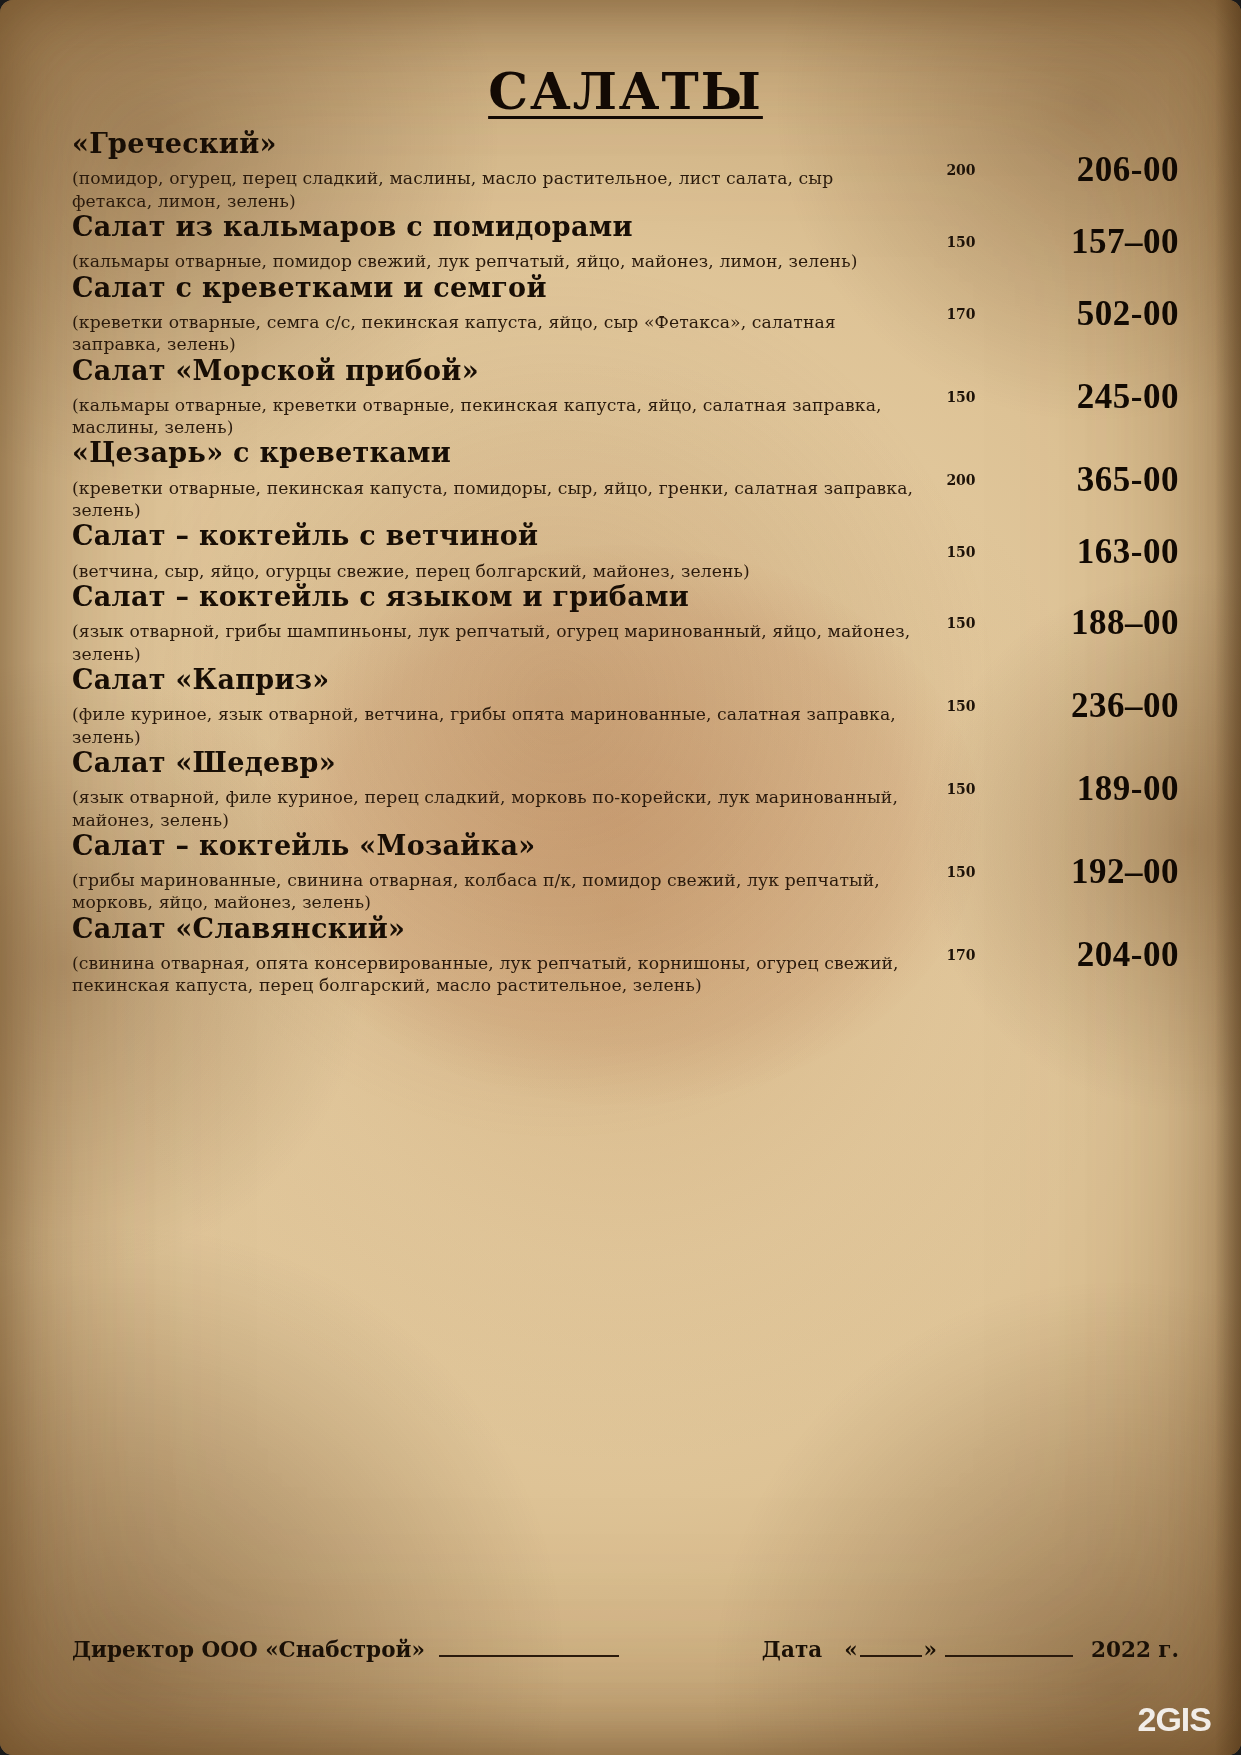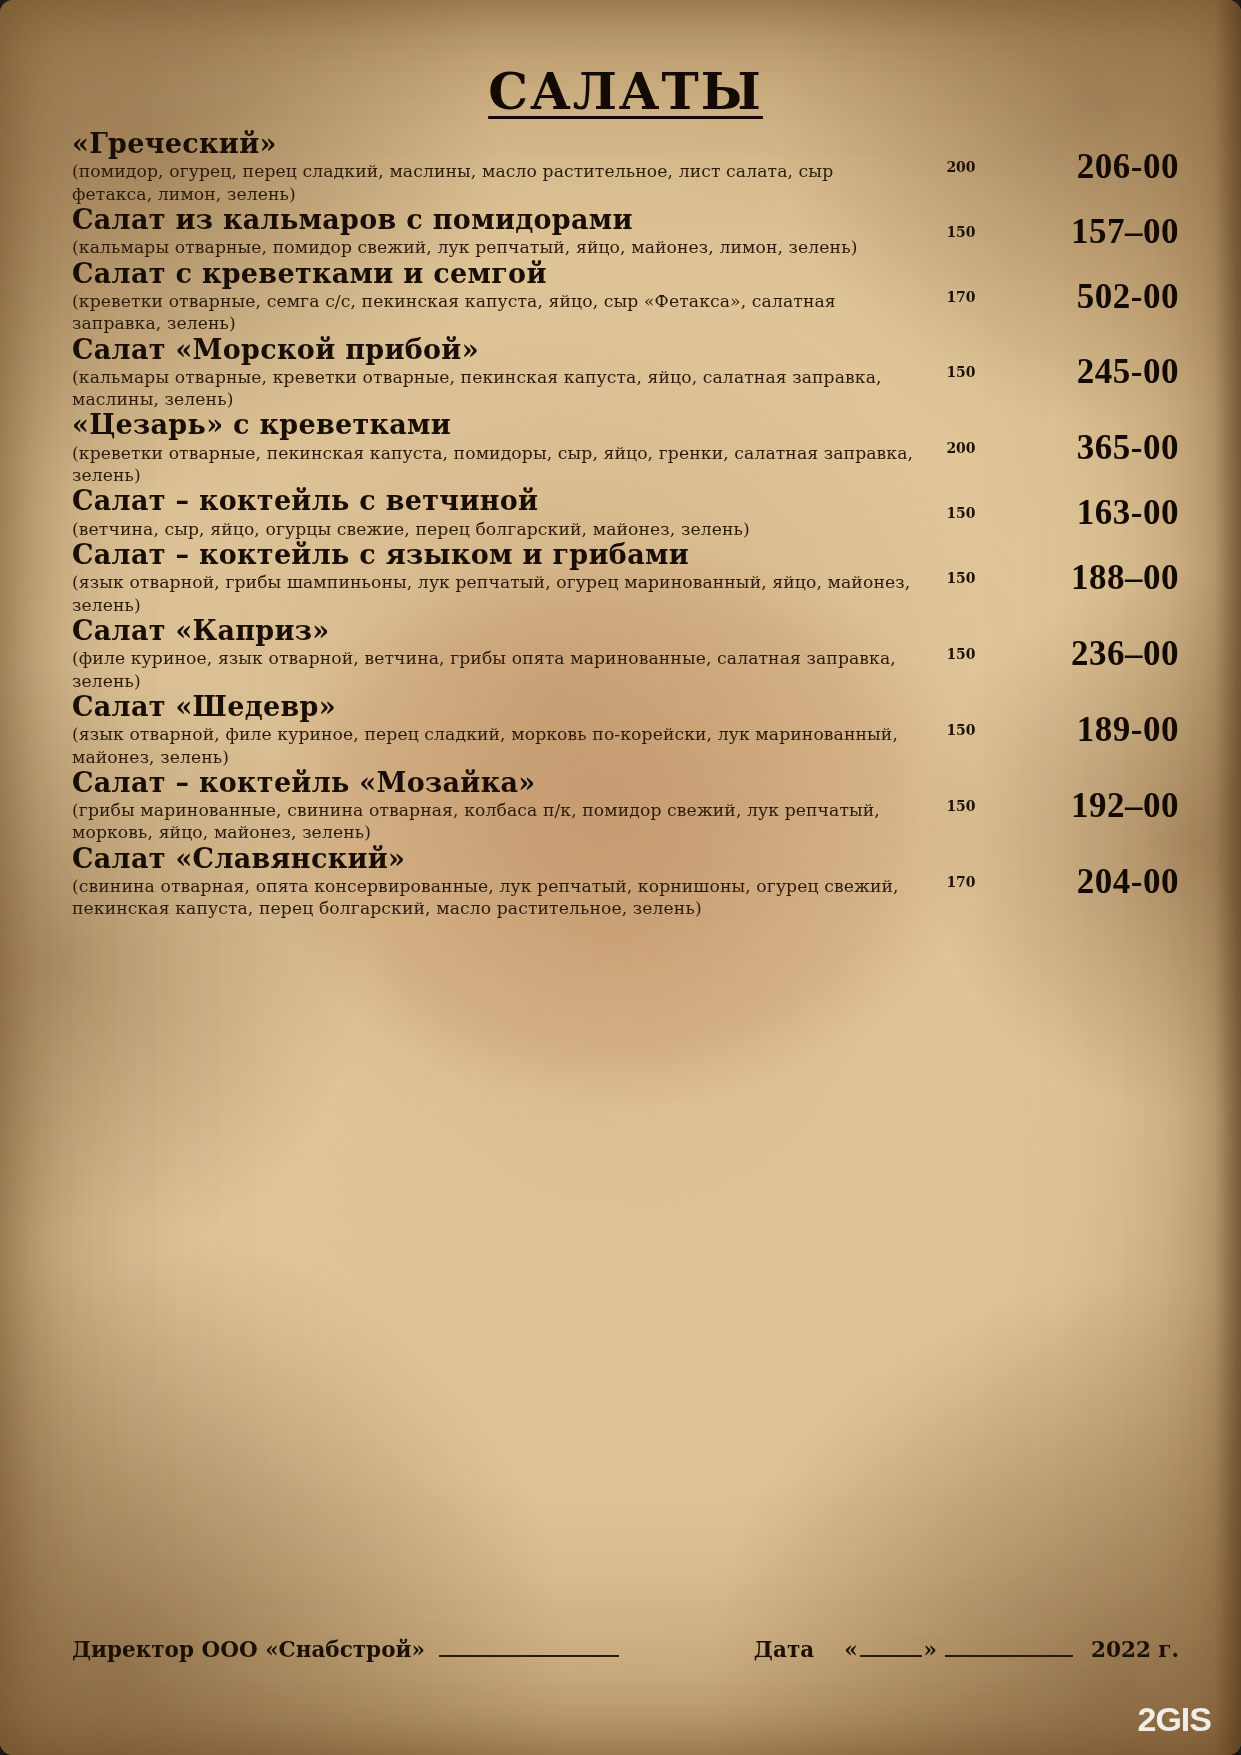--- a/index.html
+++ b/index.html
@@ -93,21 +93,21 @@
     font-weight: 700;
     line-height: 1.12;
     color: #180e05;
     font-family: "DejaVu Serif", "Liberation Serif", serif;
     letter-spacing: 0.3px;
   }
   .dish-desc {
     font-size: 17.2px;
     line-height: 1.30;
     color: #2a1a0c;
-    margin-top: 1px;
+    margin-top: 8px;
     font-family: "DejaVu Serif", "Liberation Serif", serif;
     letter-spacing: 0.1px;
   }
   td.weight {
     width: 84px;
     text-align: center;
     font-size: 14px;
     font-weight: 700;
     color: #1d1208;
     font-family: "DejaVu Serif", "Liberation Serif", serif;
@@ -134,21 +134,21 @@
     font-family: "DejaVu Serif", "Liberation Serif", serif;
     color: #1a1006;
   }
   .footer .director { white-space: nowrap; }
   .footer .line-long {
     flex: 0 0 180px;
     border-bottom: 2px solid #2a1a0c;
     margin: 0 14px;
     height: 20px;
   }
-  .footer .date-label { white-space: nowrap; margin-right: 22px; }
+  .footer .date-label { white-space: nowrap; margin-right: 14px; }
   .footer .quote-open { margin-left: 8px; }
   .footer .line-small {
     display: inline-block;
     width: 62px;
     border-bottom: 2px solid #2a1a0c;
     height: 18px;
     margin: 0 2px;
   }
   .footer .line-mid {
     display: inline-block;

